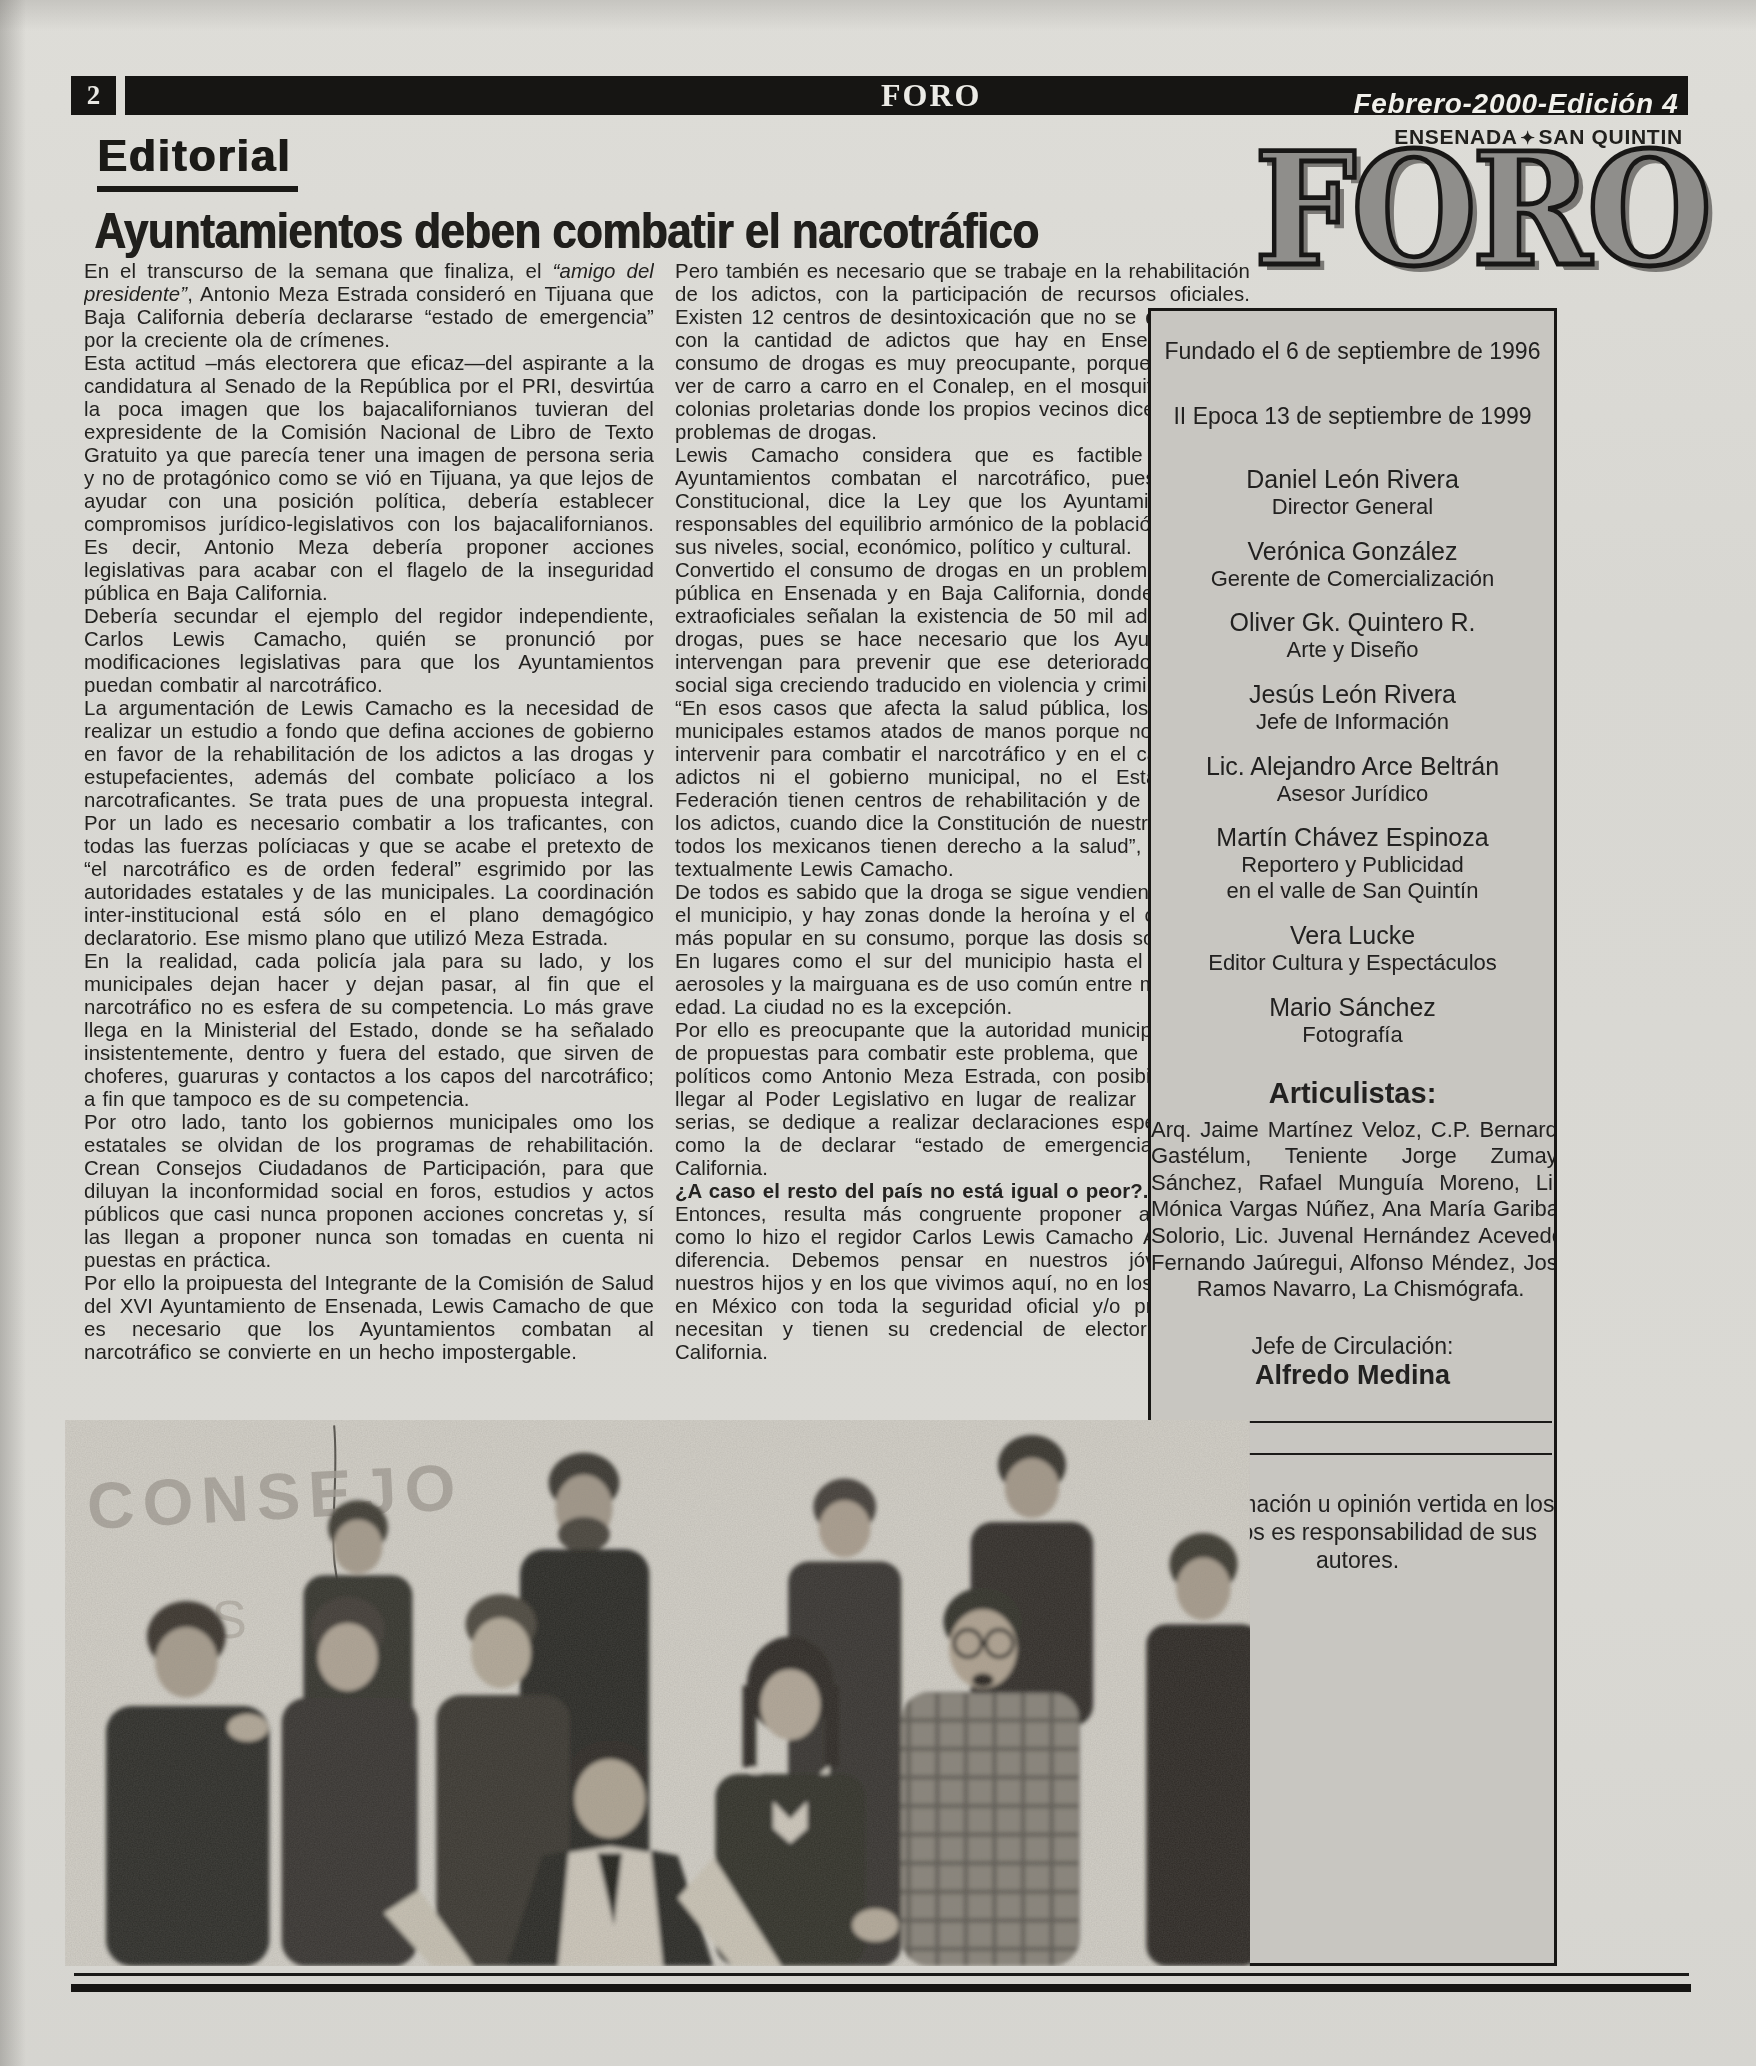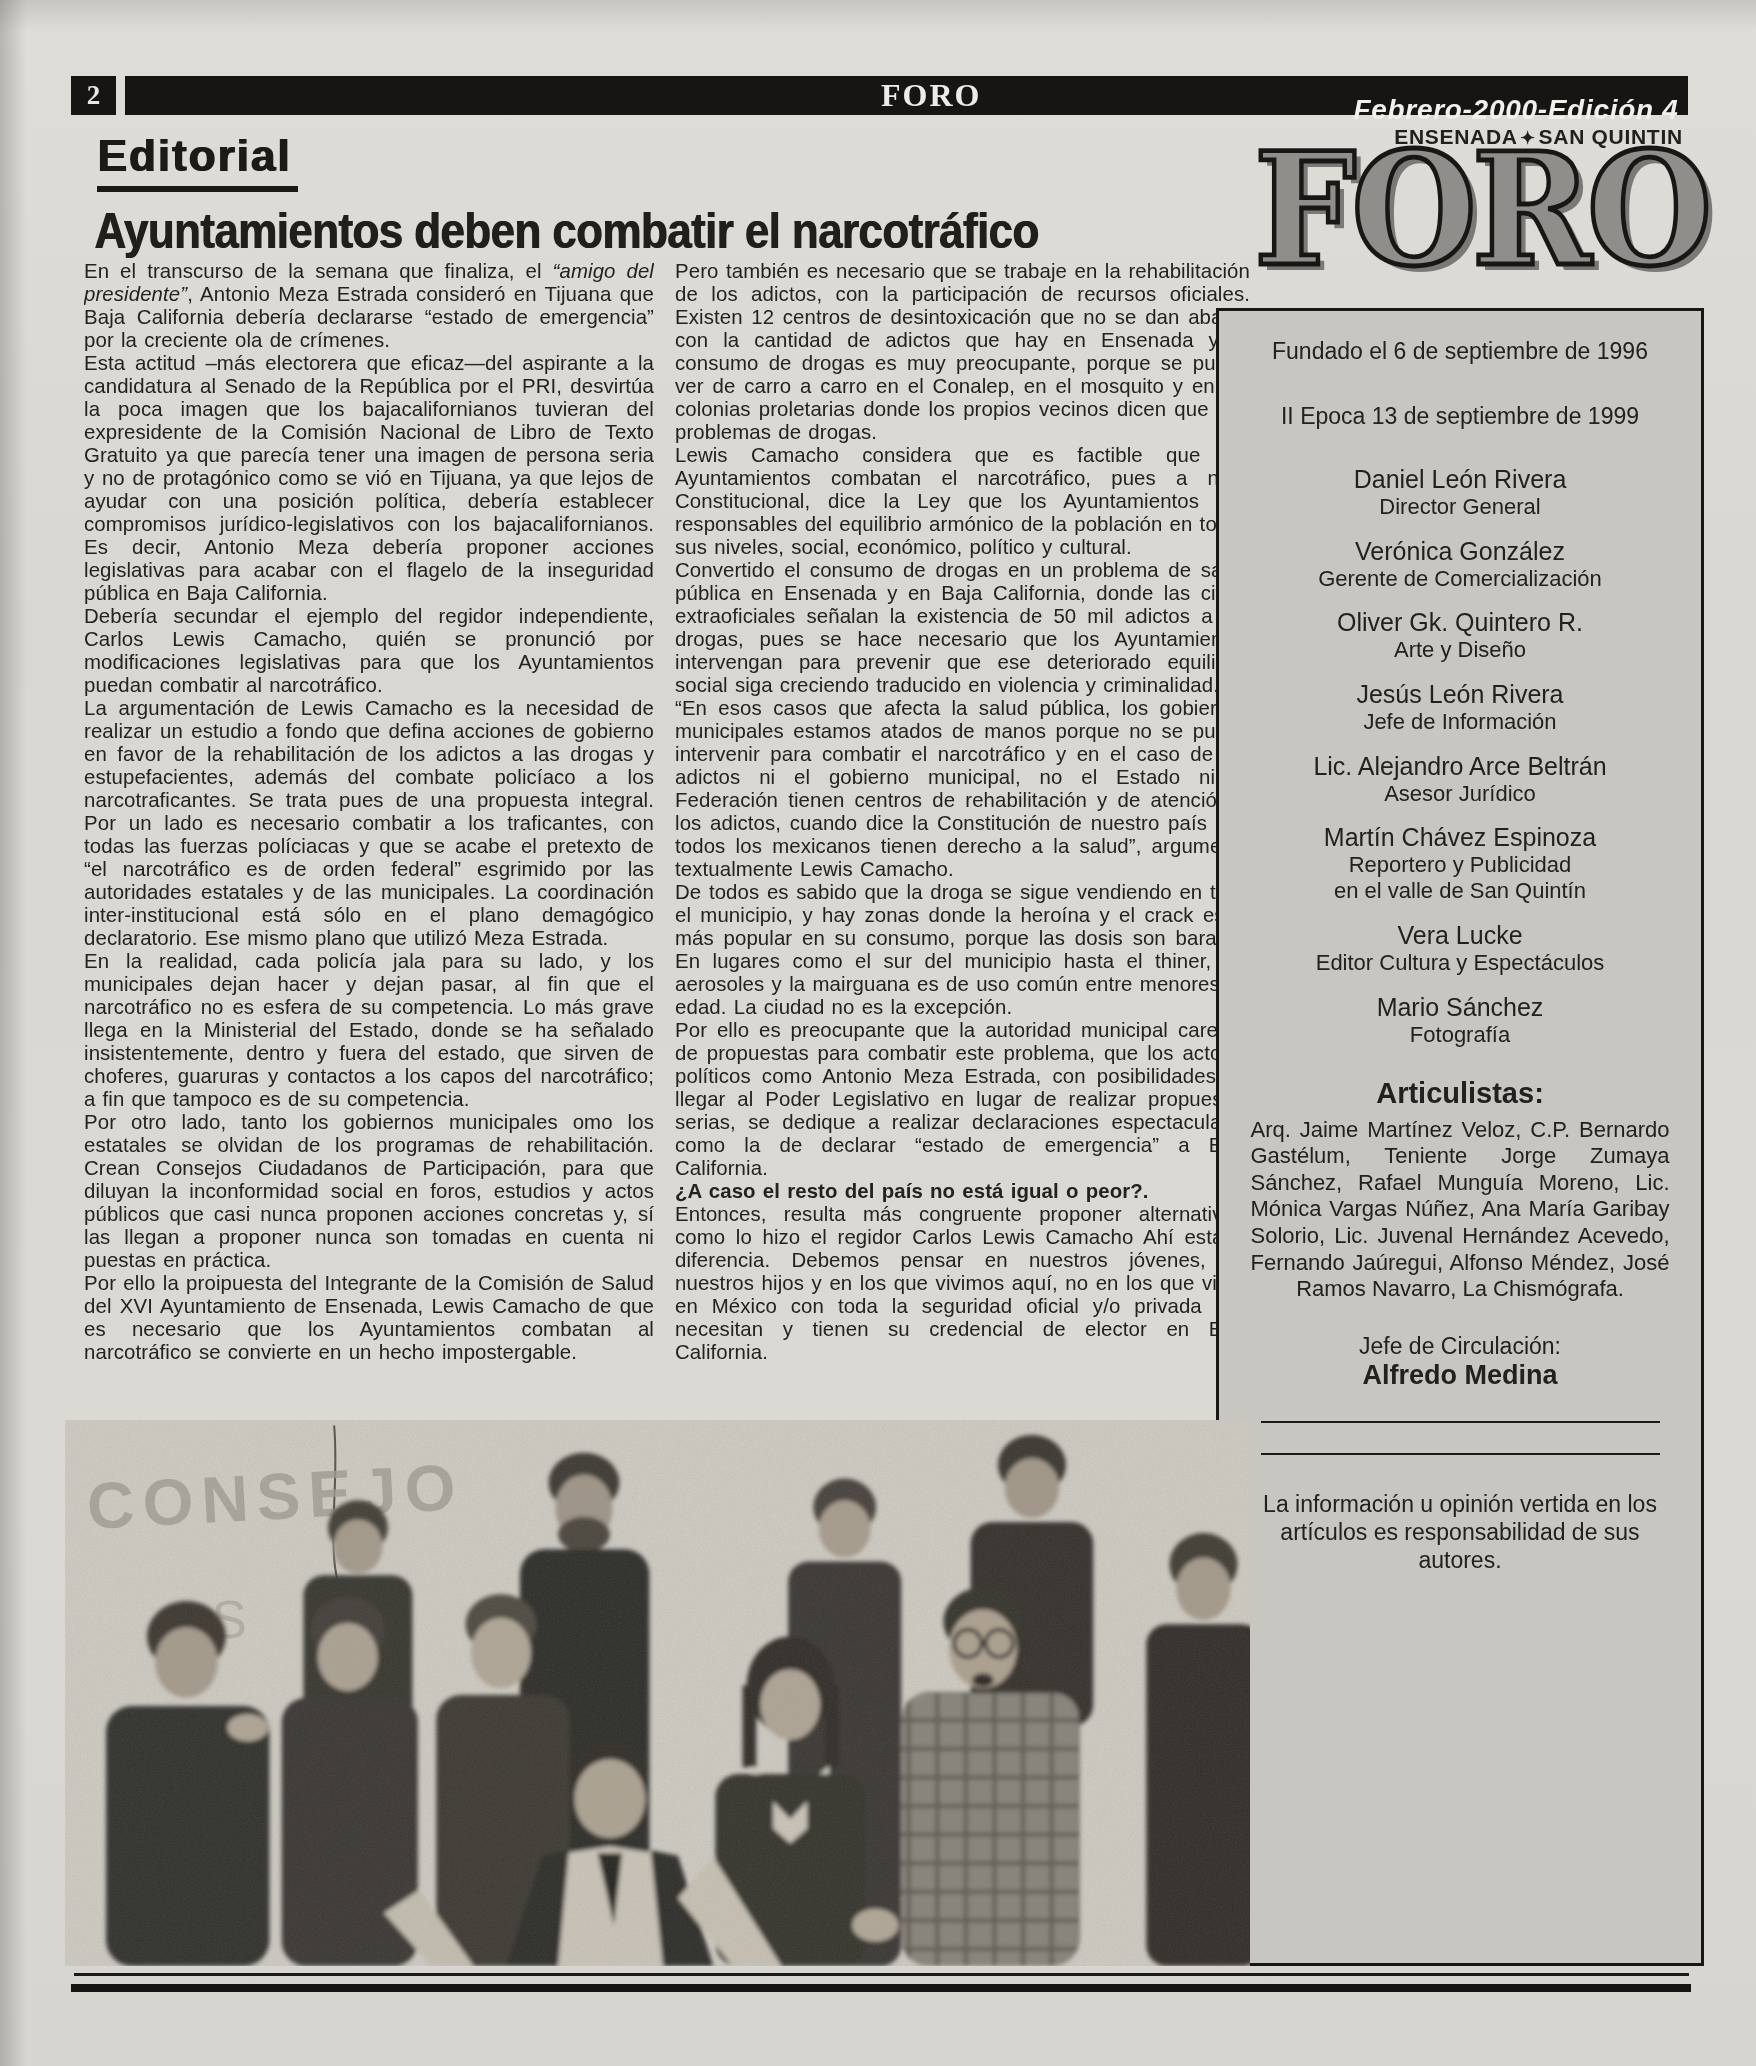--- a/index.html
+++ b/index.html
@@ -9,21 +9,21 @@
   .page::before{content:"";position:absolute;inset:0;pointer-events:none;
         background:linear-gradient(90deg,rgba(60,58,54,.25) 0,rgba(60,58,54,0) 26px),
                    linear-gradient(180deg,rgba(90,88,84,.18) 0,rgba(90,88,84,0) 31px);}
   
   .pagenum-box{position:absolute;left:71px;top:76px;width:45px;height:39px;background:#161513;
         color:#e9e8e3;font-family:"Liberation Serif",serif;font-weight:bold;font-size:27px;
         display:flex;align-items:center;justify-content:center;}
   .topbar{position:absolute;left:125px;top:76px;width:1563px;height:39px;background:#161513;}
   .bar-title{position:absolute;left:756px;top:1.4px;color:#ecebe6;font-family:"Liberation Serif",serif;
         font-weight:bold;font-size:32px;letter-spacing:2px;}
-  .bar-edition{position:absolute;right:9.5px;top:18px;color:#f1f0eb;font-weight:bold;font-style:italic;
+  .bar-edition{position:absolute;right:9.5px;top:12px;color:#f1f0eb;font-weight:bold;font-style:italic;
         font-size:28px;letter-spacing:0.7px;}
   
   .kicker{position:absolute;left:97px;top:131px;font-size:44px;font-weight:bold;letter-spacing:2px;
         color:#1b1a17;text-shadow:1.4px 0 #1b1a17;border-bottom:6.8px solid #1b1a17;padding:0 6.8px 5.4px 0;}
   .headline{position:absolute;left:94px;top:202px;margin:0;font-size:50px;font-weight:bold;
         letter-spacing:-0.7px;white-space:nowrap;color:#201f1c;text-shadow:1px 0 #201f1c;
         transform:scaleX(.88);transform-origin:left top;}
   
   .col{position:absolute;top:260px;text-align:justify;font-size:20.4px;line-height:23px;
         word-spacing:1.4px;letter-spacing:0.1px;color:#232220;hyphens:auto;}
@@ -32,21 +32,21 @@
   .col2{left:675px;width:575px;height:1157px;overflow:hidden;}
   .col .bold{font-weight:bold;}
   
   .region-line{position:absolute;left:1382px;top:125px;width:313px;text-align:center;font-weight:bold;
         font-size:21px;letter-spacing:0.7px;white-space:nowrap;color:#21201d;}
   .region-line .star{font-size:17.7px;padding:0 2.7px;}
   .logo-foro{position:absolute;left:1254px;top:132px;font-family:"DejaVu Serif",serif;font-weight:bold;
         font-size:155px;line-height:1;letter-spacing:-5.4px;color:#8f8e8b;
         -webkit-text-stroke:4.8px #181716;text-shadow:6.8px 6.1px 0 rgba(25,24,22,.5);
         transform:scaleX(.93);transform-origin:left top;}
-  .mast-box{position:absolute;left:1216px;top:308px;width:488px;height:1658px;background:#c8c6c1;
+  .mast-box{position:absolute;left:1148px;top:308px;width:409px;height:1658px;background:#c8c6c1;
         border:3.4px solid #181715;box-sizing:border-box;text-align:center;overflow:hidden;color:#222120;}
   .founded{margin-top:27px;font-size:23px;}
   .epoch{margin-top:38px;font-size:23px;}
   .staff{margin-top:34px;}
   .staff-entry{margin-bottom:15.7px;}
   .staff-name{font-size:25px;font-weight:normal;line-height:30px;}
   .staff-role{font-size:22px;line-height:26px;}
   .artic-head{margin-top:29px;font-size:29px;font-weight:bold;}
   .artic-body{margin:6.8px auto 0;width:419px;font-size:22px;line-height:26.6px;
         text-align:justify;text-align-last:center;}

